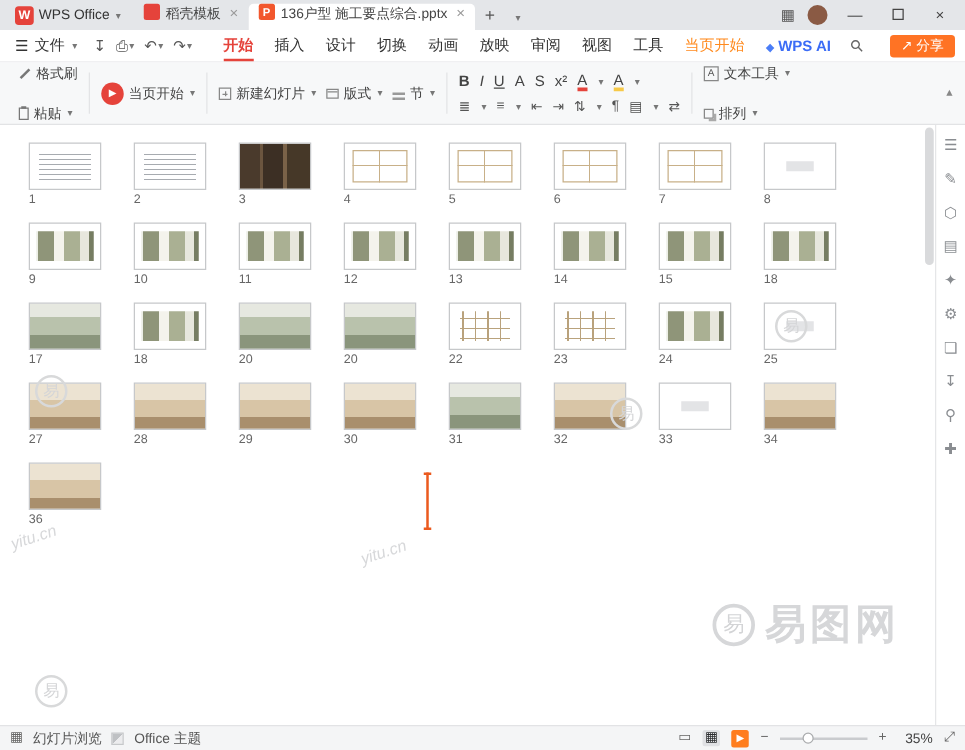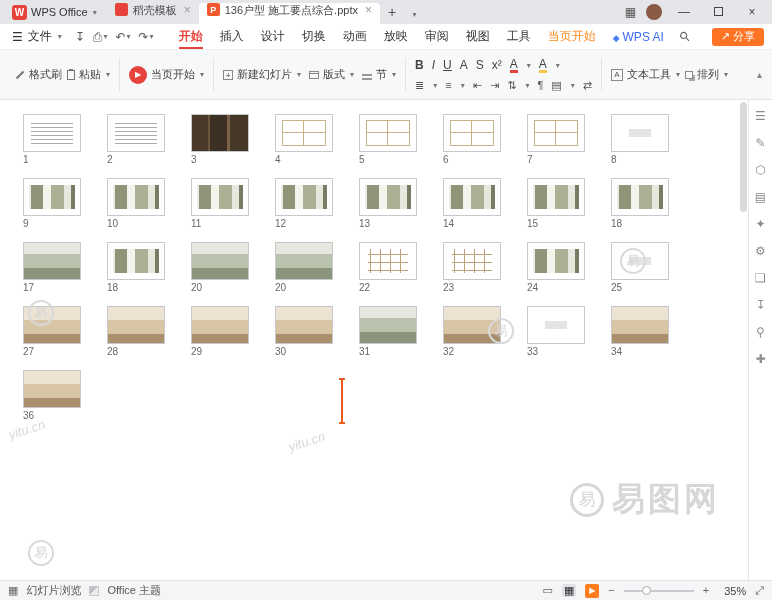--- a/index.html
+++ b/index.html
@@ -28,30 +28,30 @@
   
   .menubar{height:26px;background:#fff;display:flex;align-items:center;border-bottom:1px solid #ececee;padding:0 8px;gap:6px}
   .filebtn{display:flex;gap:5px;align-items:center;padding:0 4px;color:#333}
   .qicons{display:flex;gap:2px;align-items:center}
   .qicon{color:#555;font-size:12px;padding:0 3px;display:flex;align-items:center}
   .rtabs{display:flex;align-items:center;gap:1px;margin-left:8px;height:100%}
   .rtab{padding:4px 8px;color:#333;position:relative;white-space:nowrap}
   .rtab.active{color:#e5433b;font-weight:bold}
   .rtab.active::after{content:"";position:absolute;left:8px;right:8px;bottom:0;height:2px;background:#e5433b}
   .rtab.member{color:#ff8a1e}
-  .rtab.ai{color:#3b6cf6;font-weight:normal}
+  .rtab.ai{color:#3b6cf6;font-weight:bold}
   .rtab.ai::before{content:"◆";color:#4a7df7;font-size:9px;margin-right:3px}
   .searchbtn{transform:rotate(-45deg);color:#666;font-size:13px;margin-left:2px}
   .share{margin-left:auto;background:#ff7324;color:#fff;border-radius:3px;height:18px;display:flex;align-items:center;gap:3px;padding:0 9px;font-size:11px}
 
   
   .ribbon{height:50px;background:#f7f8f9;border-bottom:1px solid #e2e3e5;display:flex;align-items:stretch;padding:3px 6px}
   .rgroup{display:flex;align-items:center;padding:0 9px;gap:8px}
   .vsep{width:1px;background:#e3e4e6;margin:5px 0}
-  .stackcol{display:flex;flex-direction:row;gap:5px;}
+  .stackcol{display:flex;flex-direction:column;gap:17px;}
   .minibtn{display:flex;align-items:center;gap:4px;color:#444;font-size:11px;white-space:nowrap}
   .chip{display:flex;align-items:center;gap:4px;font-size:11px;color:#444;white-space:nowrap}
   .playcircle{width:18px;height:18px;border-radius:50%;background:#e5433b;color:#fff;font-size:8px;display:flex;align-items:center;justify-content:center}
   .fontrows{display:flex;flex-direction:column;gap:6px;justify-content:center}
   .frow{display:flex;align-items:center;gap:8px}
   .fbtn{font-size:12px;color:#444;line-height:12px;display:flex;align-items:flex-end}
   .fbtn.b{font-weight:bold}.fbtn.i{font-style:italic}.fbtn.u{text-decoration:underline}
   .fbtn.colorA{border-bottom:3px solid #e5433b}
   .fbtn.hlA{border-bottom:3px solid #f7c948}
   .pbtn{font-size:11px;color:#555;display:flex;align-items:center}

